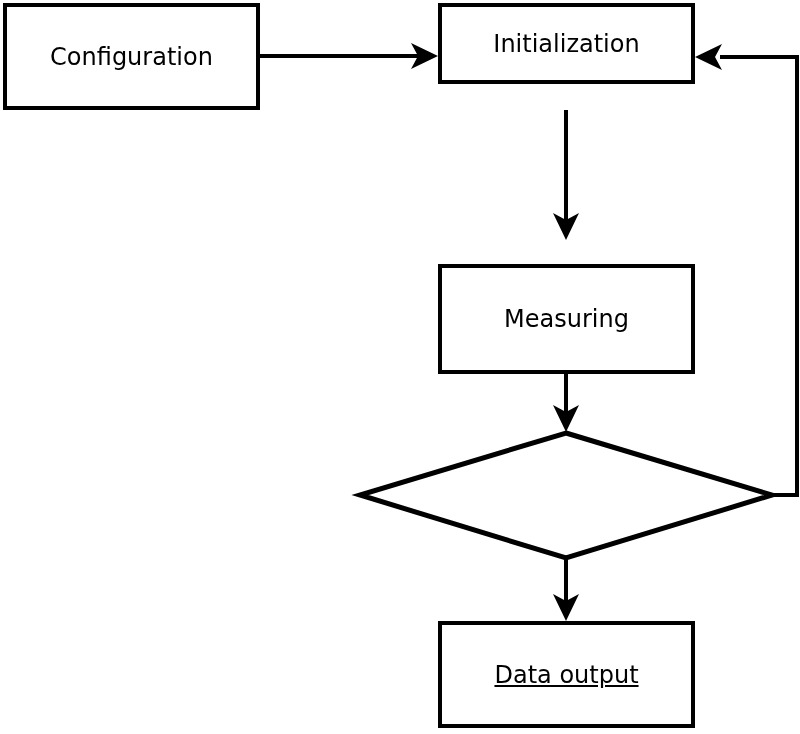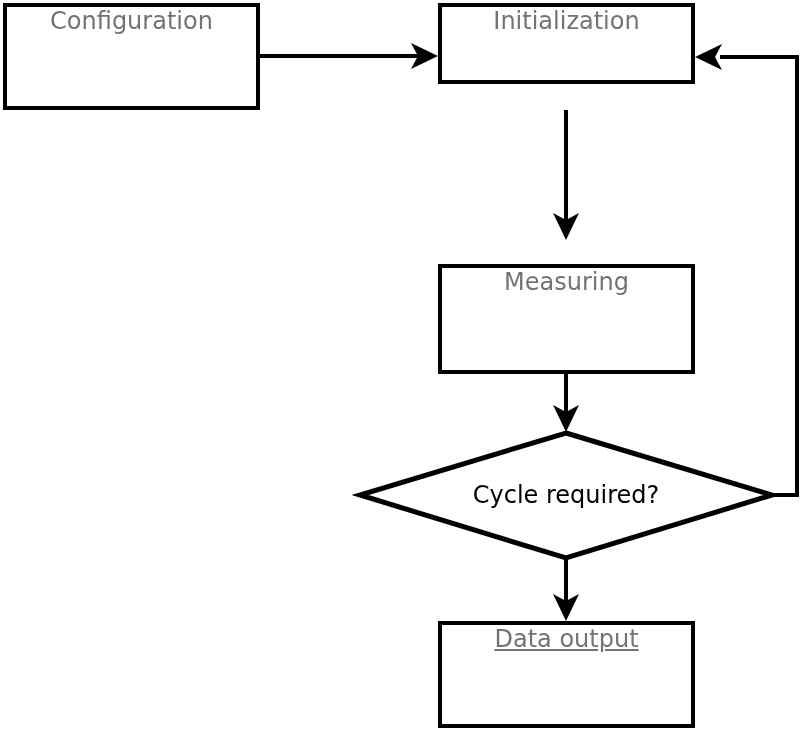--- a/index.html
+++ b/index.html
@@ -21,23 +21,24 @@
     top: 0;
     width: 800px;
     height: 734px;
   }
   .node {
     position: absolute;
     box-sizing: border-box;
     border: 4px solid #000000;
     background: #ffffff;
     display: flex;
+    align-items: center;
     justify-content: center;
     font-size: 24px;
-    color: #737373;
+    color: #000000;
     white-space: nowrap;
   }
   .node-config   { left: 3px;   top: 3px;   width: 257px; height: 107px; }
   .node-init     { left: 438px; top: 3px;   width: 257px; height: 81px; }
   .node-measure  { left: 438px; top: 240px; width: 257px; height: 110px; margin-top: 24px; }
   .node-output   { left: 438px; top: 621px; width: 257px; height: 107px; text-decoration: underline; }
   .decision-label {
     position: absolute;
     left: 416px;
     top: 477px;
@@ -81,21 +82,18 @@
   </div>
 
   <div class="node node-init">
     <span>Initialization</span>
   </div>
 
   <div class="node node-measure">
     <span>Measuring</span>
   </div>
 
-  <div class="decision-label">
-    <span>Cycle required?</span>
-  </div>
 
   <div class="node node-output">
     <span>Data output</span>
   </div>
 
 </div>
 
 </body></html>

